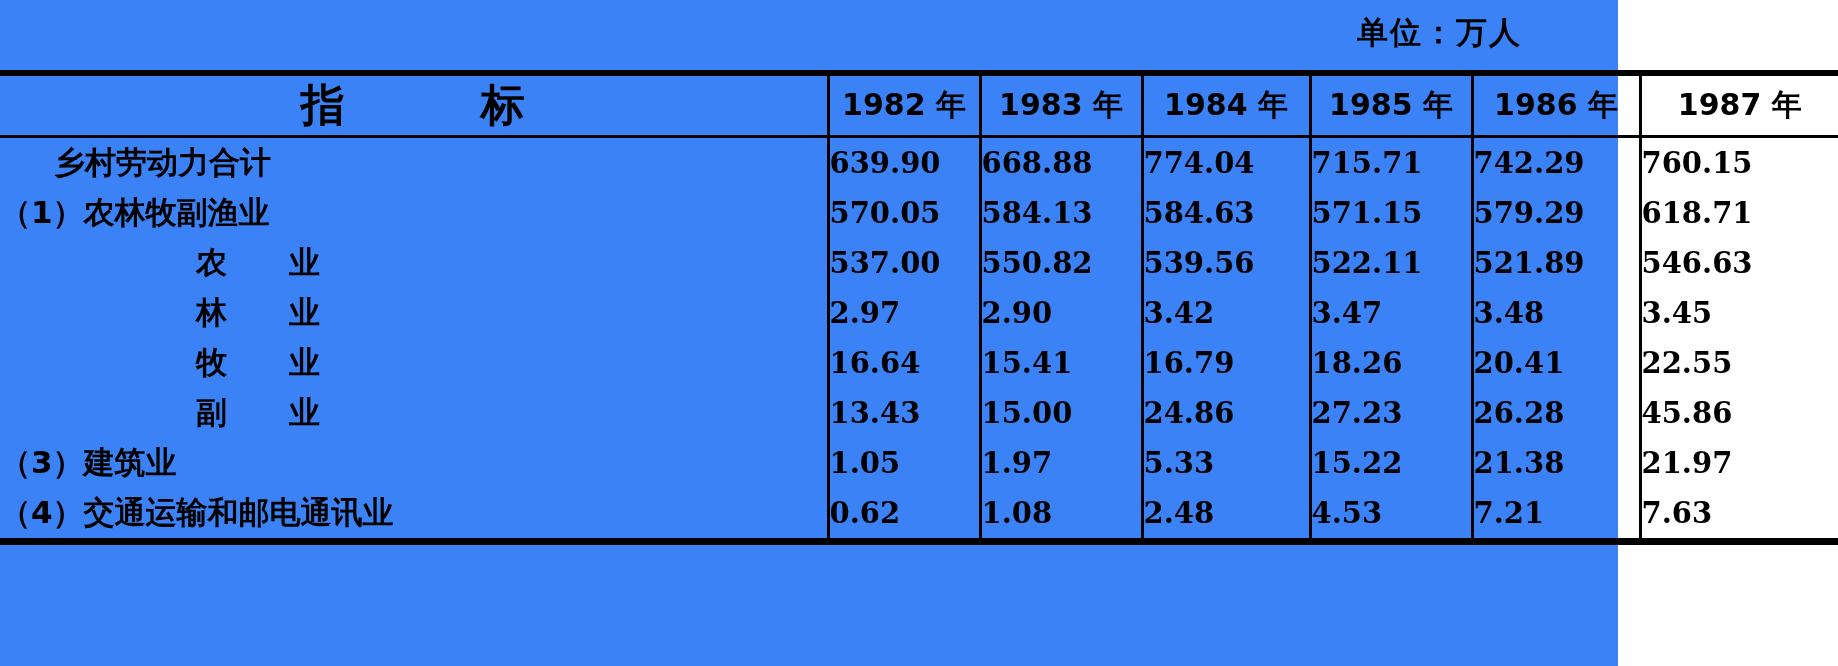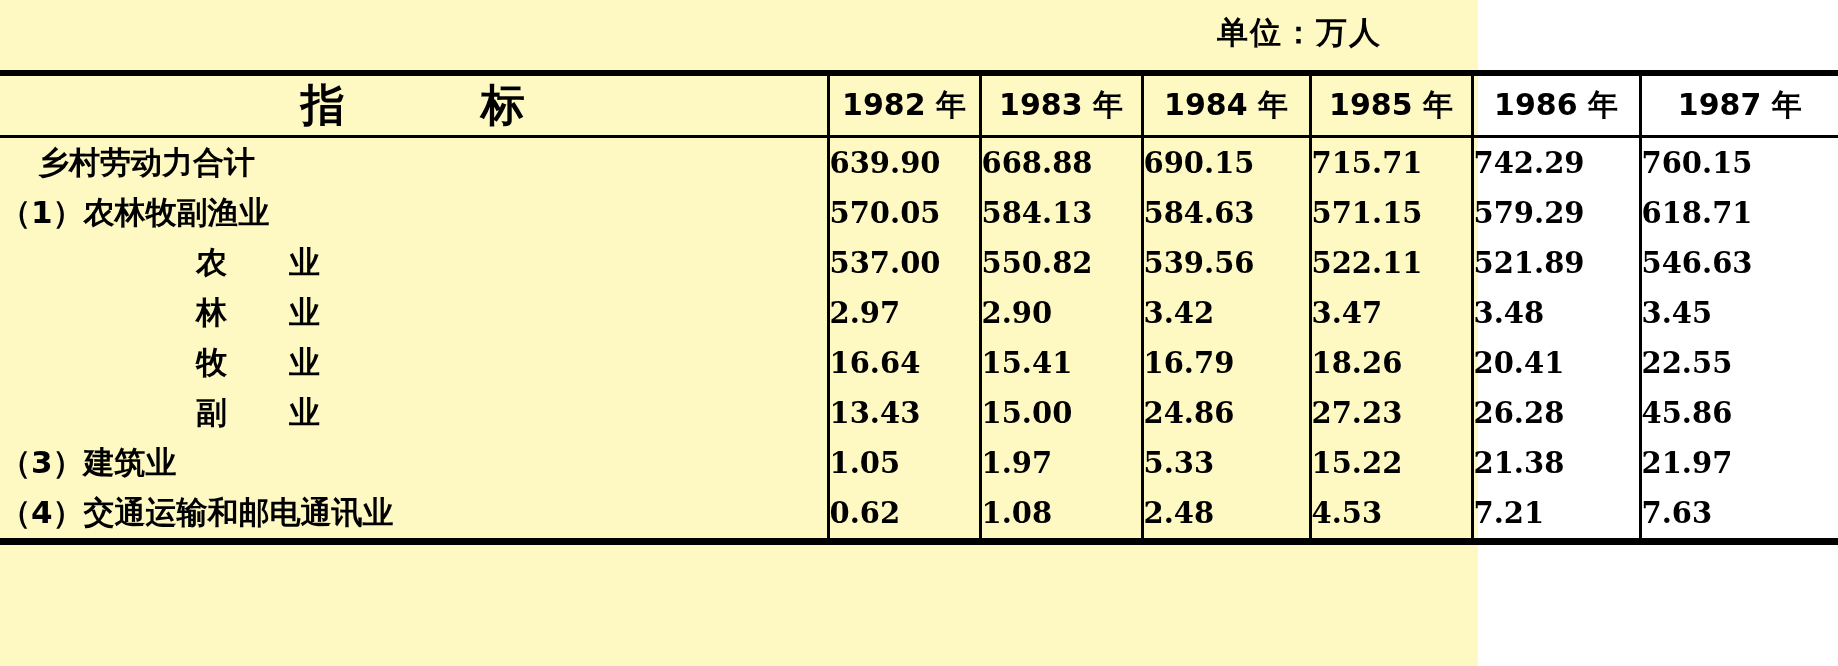--- a/index.html
+++ b/index.html
@@ -8,23 +8,23 @@
     background: #ffffff;
     width: 1838px;
     height: 666px;
     overflow: hidden;
     font-family: "Liberation Serif", "DejaVu Serif", serif;
     color: #000;
     -webkit-font-smoothing: none;
   }
   .page {
     position: relative;
-    width: 1478px;
+    width: 1618px;
     height: 666px;
-    background: #fef9c3;
+    background: #3b82f6;
   }
   .unit-label {
     position: absolute;
     top: 12px;
     right: 96px;
     font-size: 31px;
     font-weight: 700;
     letter-spacing: 2px;
     font-family: "DejaVu Sans", sans-serif;
   }
@@ -59,21 +59,21 @@
     height: 50px;
     vertical-align: middle;
     padding: 0;
   }
   td.label {
     font-size: 31px;
     font-weight: 700;
     font-family: "DejaVu Sans", sans-serif;
     white-space: nowrap;
   }
-  td.label.ind0 { padding-left: 38px; }
+  td.label.ind0 { padding-left: 54px; }
   td.label.ind1 { }
   td.label.ind2 { padding-left: 196px; }
   td.value {
     font-size: 29px;
     font-weight: 600;
     text-align: left;
     padding-right: 28px;
     font-family: "DejaVu Serif", serif;
     white-space: nowrap;
   }
@@ -109,21 +109,21 @@
           <th class="vline">1986 年</th>
           <th class="vline">1987 年</th>
         </tr>
     </thead>
     <tbody>
 
     <tr>
           <td class="label ind0">乡村劳动力合计</td>
           <td class="value vline">639.90</td>
           <td class="value vline">668.88</td>
-          <td class="value vline">690.15</td>
+          <td class="value vline">774.04</td>
           <td class="value vline">715.71</td>
           <td class="value vline">742.29</td>
           <td class="value vline last">760.15</td>
         </tr>
         <tr>
           <td class="label ind1">（1）农林牧副渔业</td>
           <td class="value vline">570.05</td>
           <td class="value vline">584.13</td>
           <td class="value vline">584.63</td>
           <td class="value vline">571.15</td>

